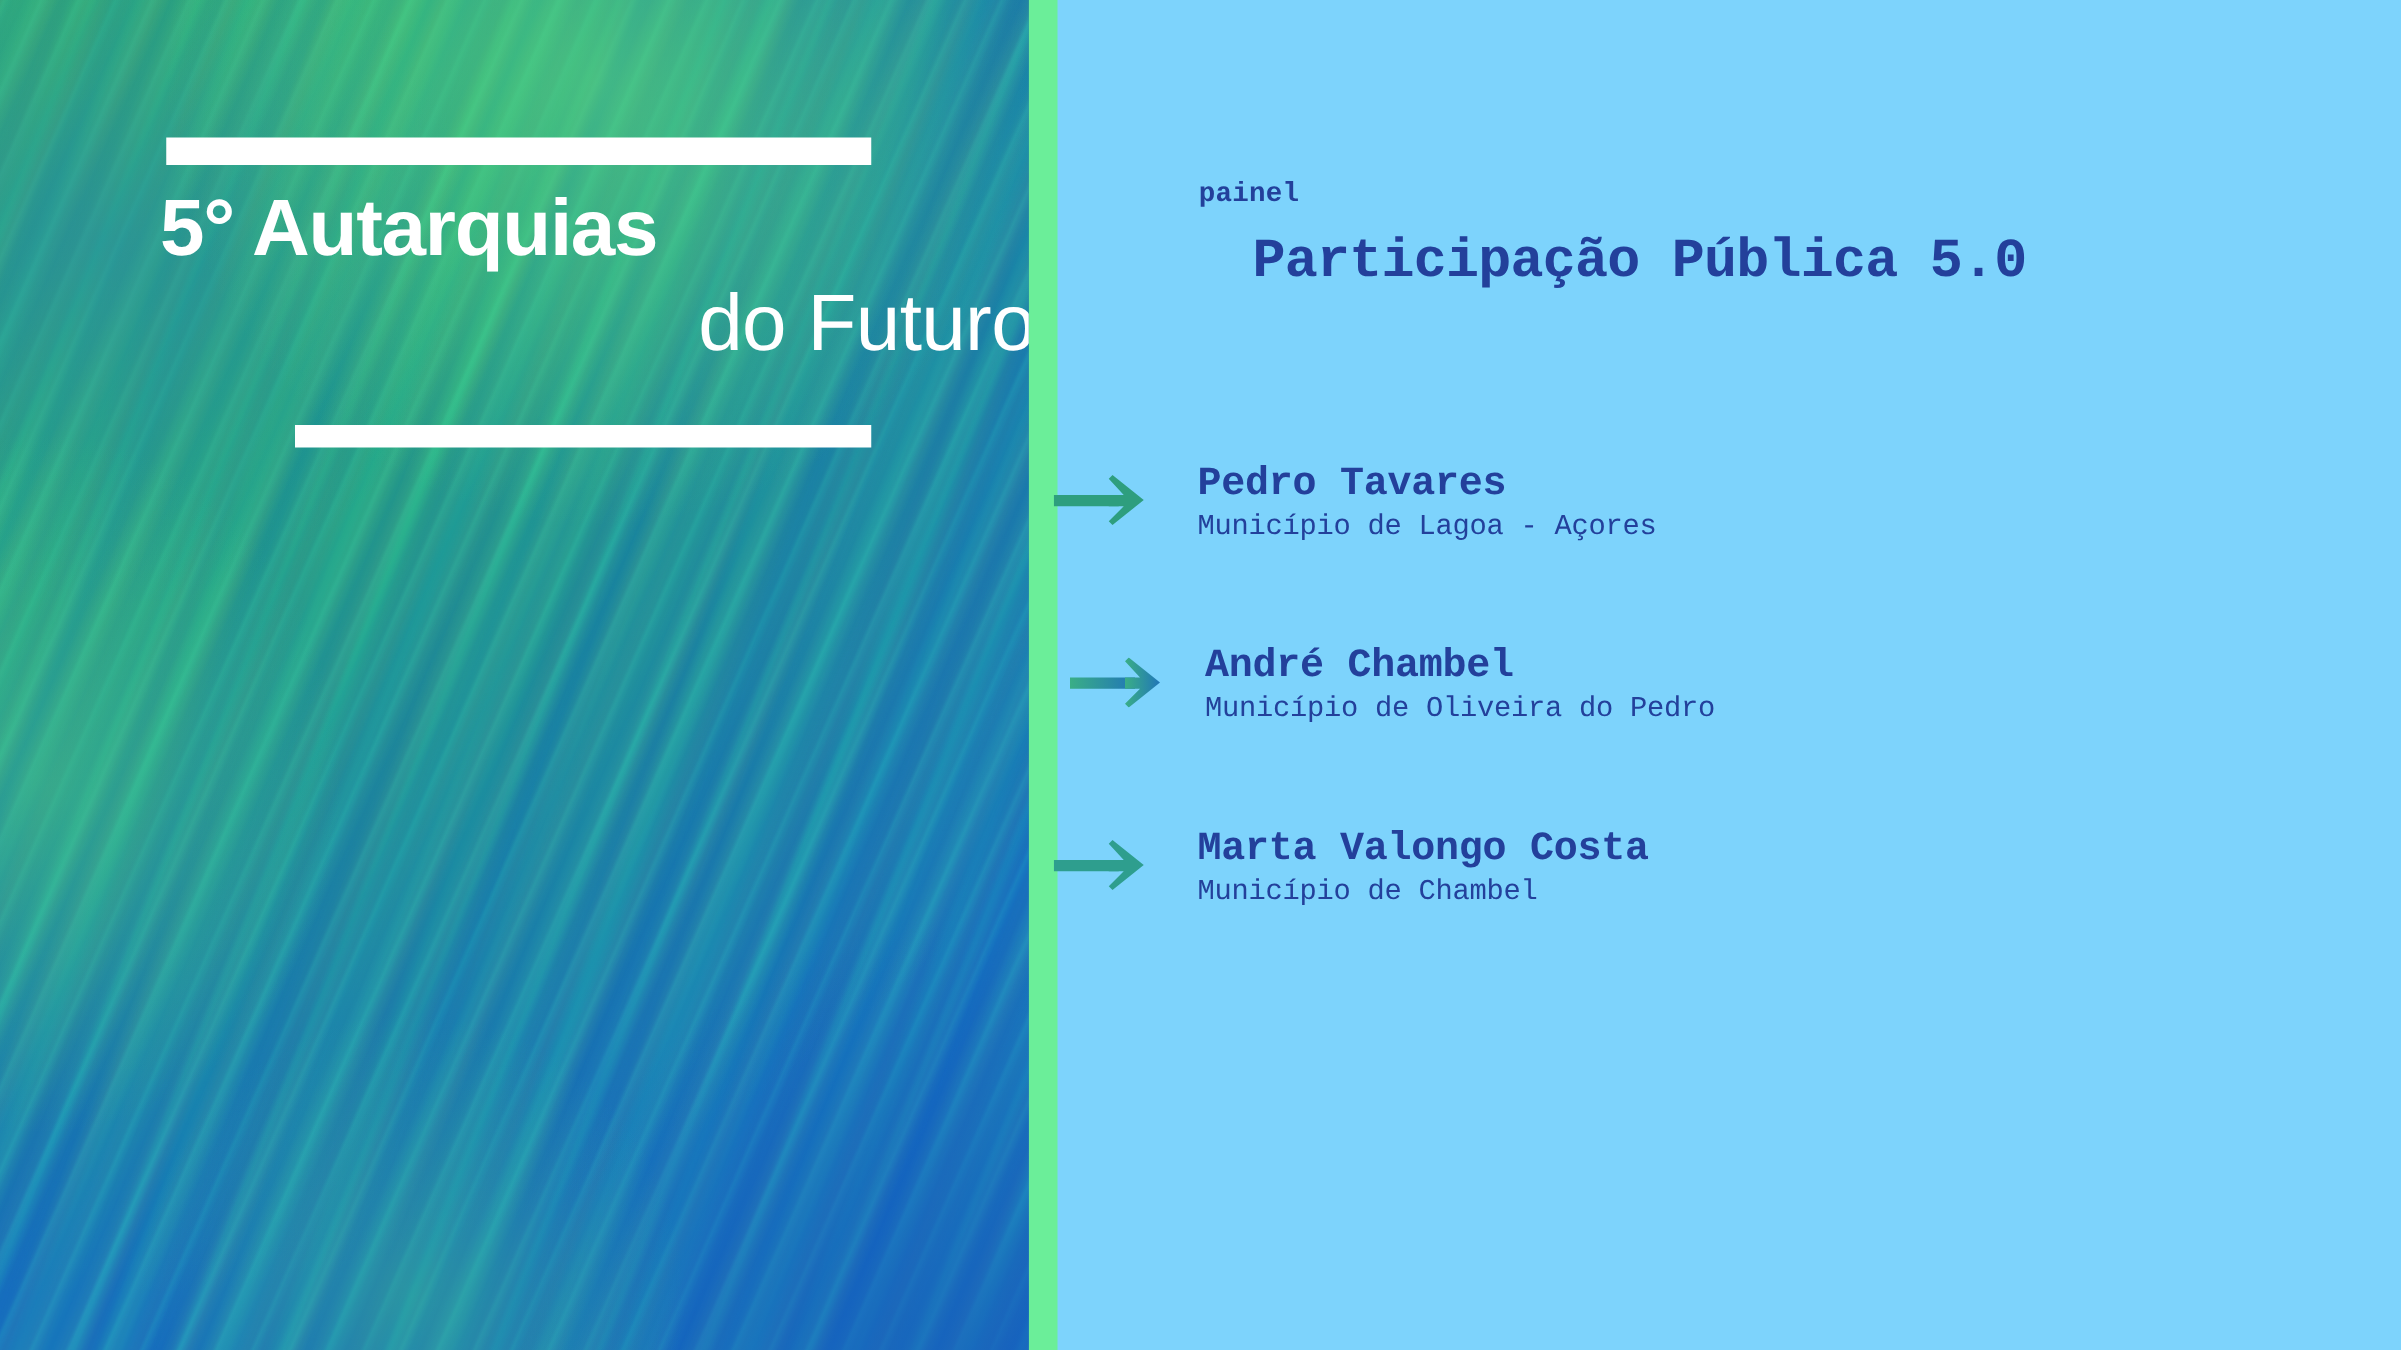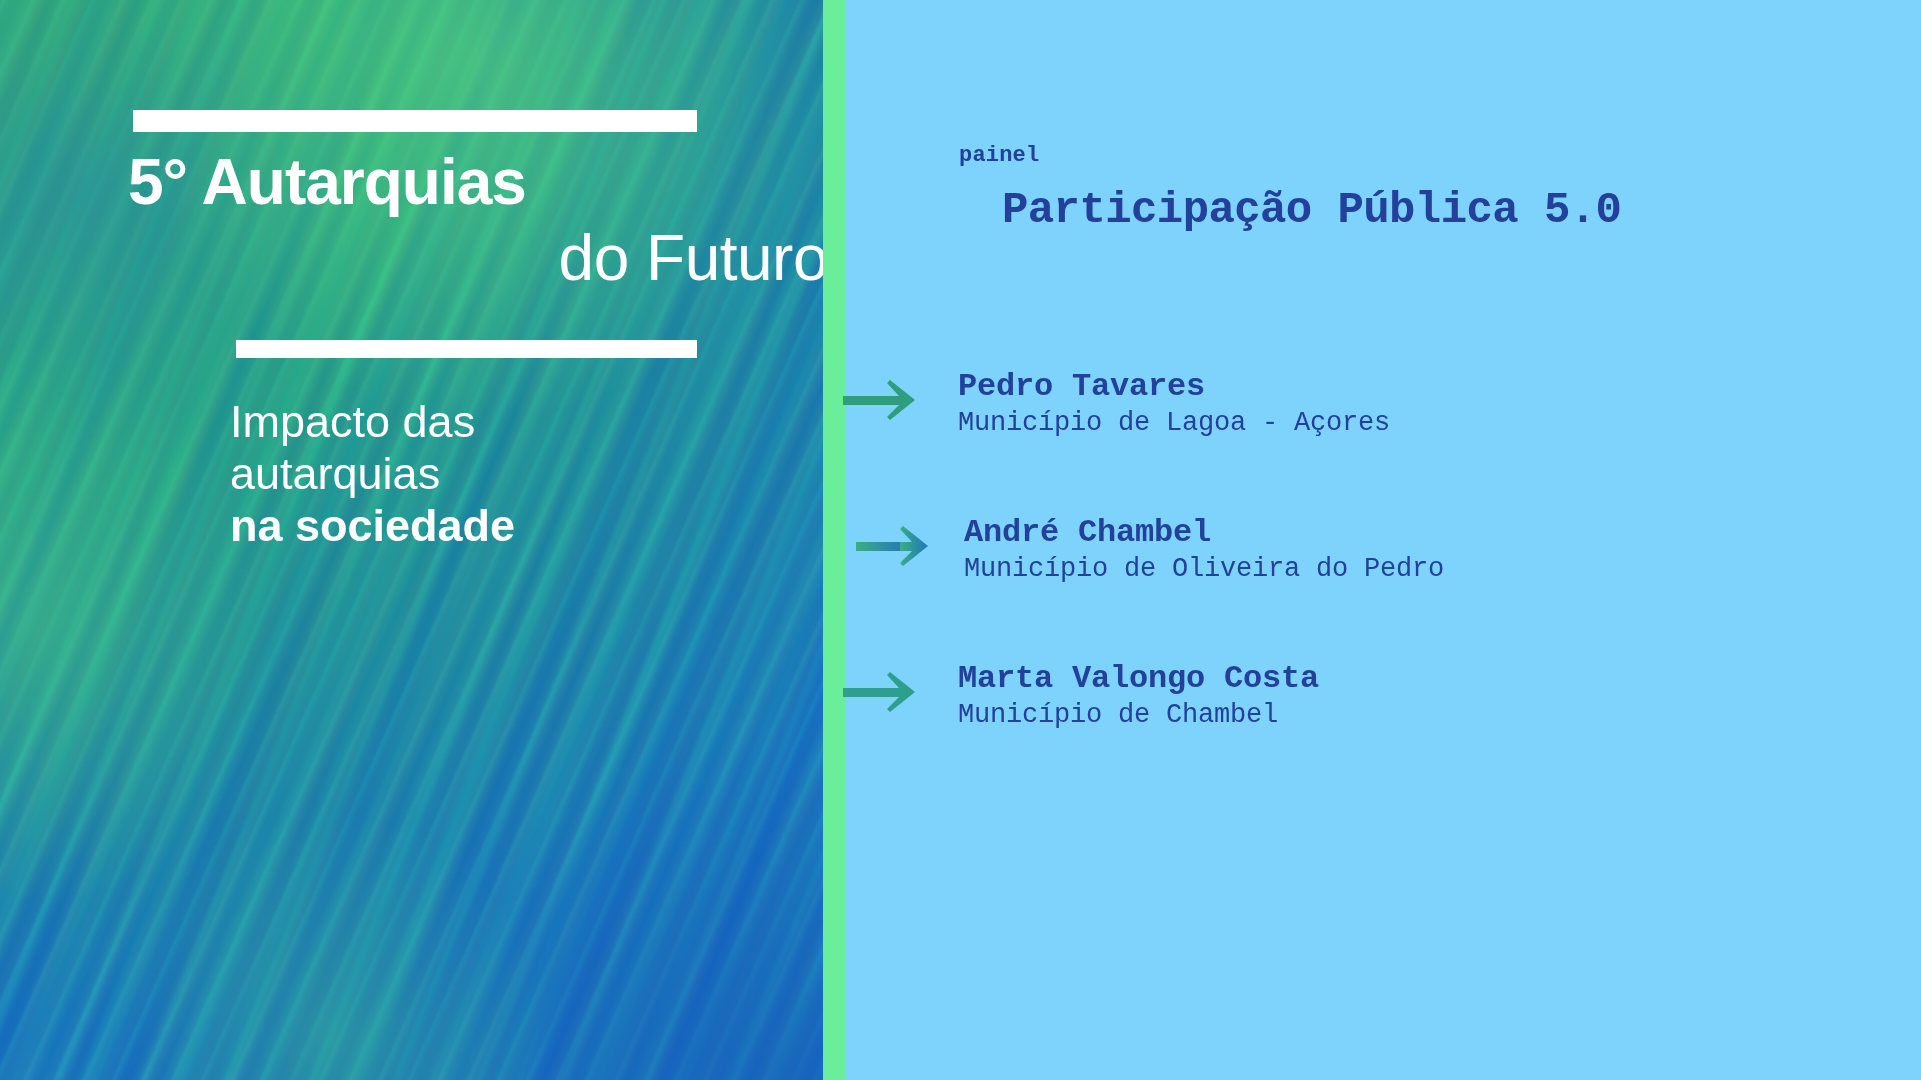--- a/index.html
+++ b/index.html
@@ -134,21 +134,21 @@
     position:absolute;left:-3px;top:14px;width:78px;height:40px;
     display:block;
   }
   .sp-name{
     position:absolute;left:112px;top:2px;
     font-size:32px;font-weight:700;color:#23409B;letter-spacing:-.2px;
     white-space:nowrap;
   }
   .sp-org{
     position:absolute;left:112px;top:42px;
-    font-size:27px;font-weight:400;color:#23409B;letter-spacing:-.2px;
+    font-size:23px;font-weight:400;color:#23409B;letter-spacing:-.2px;
     white-space:nowrap;
   }
   .speaker.indent .arrow{left:10px;}
   .speaker.indent .sp-name,
   .speaker.indent .sp-org{left:118px;}
 </style>
 </head>
 <body>
 
 <div class="stage">
@@ -163,25 +163,20 @@
 
     <div class="rule" id="rule-top"></div>
 
     <div class="headline">
       <span class="l1">5° Autarquias</span>
       <span class="l2">do Futuro</span>
     </div>
 
     <div class="rule" id="rule-mid"></div>
 
-    <div class="subhead">
-      <span class="ln">Impacto das</span>
-      <span class="ln">autarquias</span>
-      <span class="ln bold">na sociedade</span>
-    </div>
   </div>
 
   <div class="right-panel">
 
     <div class="eyebrow">painel</div>
     <div class="panel-title">Participação Pública 5.0</div>
 
     <div class="speakers">
 
       <div class="speaker">

